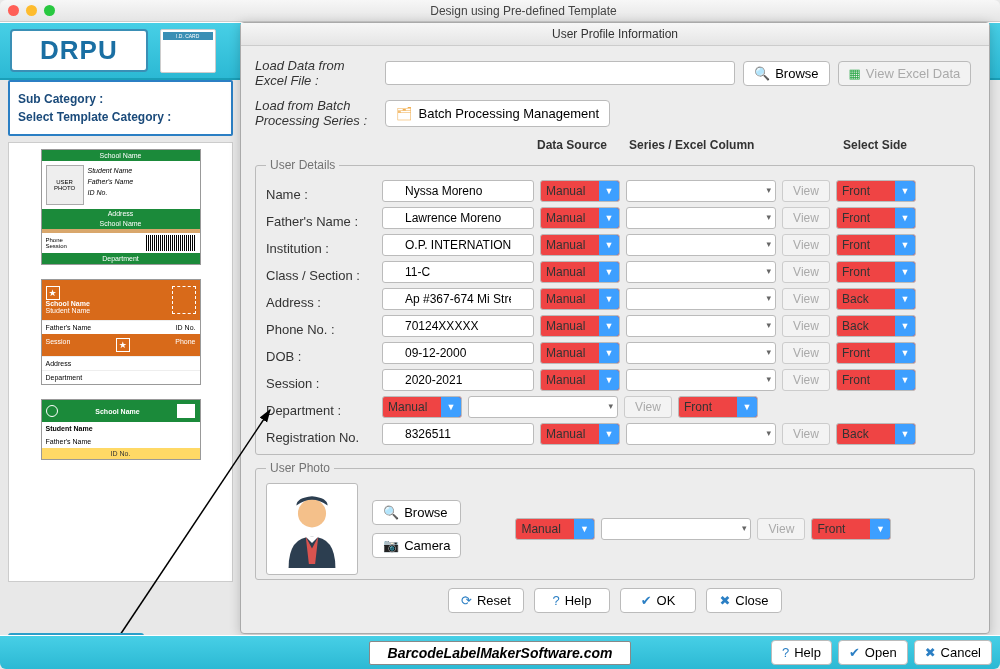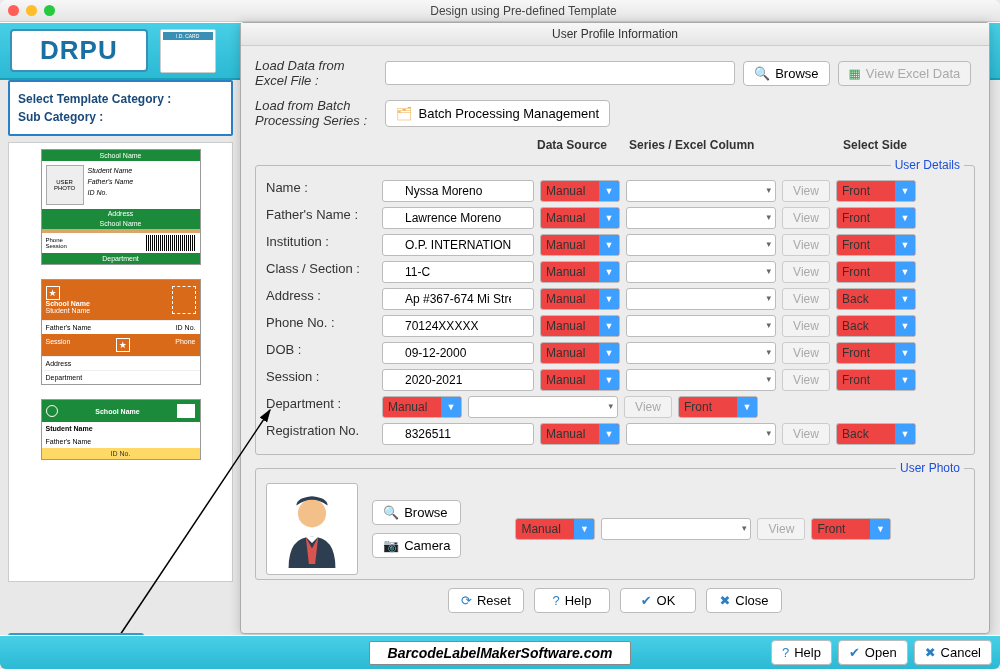--- a/index.html
+++ b/index.html
@@ -59,23 +59,23 @@
 .btn { background:#fff; border:1px solid #bbb; border-radius:4px; padding:4px 10px; font-size:13px; display:inline-flex; align-items:center; gap:5px; cursor:pointer;}
 .btn.disabled { color:#aaa; background:#f2f2f2; }
 .btn .ico { font-size:13px; }
 
 .batch-btn { background:#fff; border:1px solid #bbb; border-radius:4px; padding:5px 10px; font-size:13px; display:inline-flex; align-items:center; gap:6px;}
 
 .grid-head { display:flex; font-weight:bold; font-size:12px; margin:4px 0 6px 0; }
 .grid-head .c1{width:122px;} .grid-head .c2{width:160px;} .grid-head .c3{width:92px;} .grid-head .c4{width:158px;} .grid-head .c5{width:56px;} .grid-head .c6{width:92px;}
 
 fieldset { border:1px solid #bbb; border-radius:3px; padding:8px 10px 4px 10px; margin-bottom:6px;}
-legend { font-size:12px; padding:0 4px; color:#1d4ed8;text-align:right;}
-
-.drow { display:flex; align-items:flex-start; gap:6px; margin-bottom:5px; }
+legend { font-size:12px; padding:0 4px; color:#737373;}
+
+.drow { display:flex; align-items:flex-end; gap:6px; margin-bottom:5px; }
 .drow .flbl { width:110px; font-size:13px; }
 .finput { width:152px; height:22px; background:#fff; border:1px solid #bbb; border-radius:3px; padding:0 22px; font-size:12px; }
 .fsel { width:80px; height:22px; background:#ef4444; border:1px solid #bbb; border-radius:3px; display:flex; align-items:center; position:relative; padding:0 5px; font-size:12px;}
 .fsel .chev { position:absolute; right:0; top:0; width:20px; height:100%; background:#3d9fff; border-radius:0 3px 3px 0; display:flex; align-items:center; justify-content:center; color:#fff; font-size:9px;}
 .fsel2 { width:150px; height:22px; background:#fff; border:1px solid #bbb; border-radius:3px; display:flex; align-items:center; padding:0 5px; position:relative; font-size:12px;}
 .fsel2 .chev2 { position:absolute; right:4px; top:4px; font-size:9px; color:#666;}
 .vbtn { width:48px; height:22px; background:#f3f3f3; border:1px solid #ccc; border-radius:3px; color:#aaa; font-size:12px; display:flex; align-items:center; justify-content:center;}
 .fsel3 { width:80px; }
 
 .photo-area { display:flex; gap:14px; align-items:center; }
@@ -117,22 +117,22 @@
     <div class="logo">
       <div class="logo-text">DRPU</div>
     </div>
     <div class="id-preview">
       <div style="background:#3a8fb5;color:#fff;padding:1px;text-align:center;">I.D. CARD</div>
     </div>
   </div>
 
   <div class="left-panel">
     <div class="cat-box">
+      <div>Sub Category :</div>
       <div>Select Template Category :</div>
-      <div>Sub Category :</div>
     </div>
 
     <div class="templates-area">
 
       <div class="template-card tc1">
         <div class="tc1-top">School Name</div>
         <div class="tc1-body">
           <div class="tc1-photo">USER PHOTO</div>
           <div class="tc1-info">
             <div>Student Name</div>

